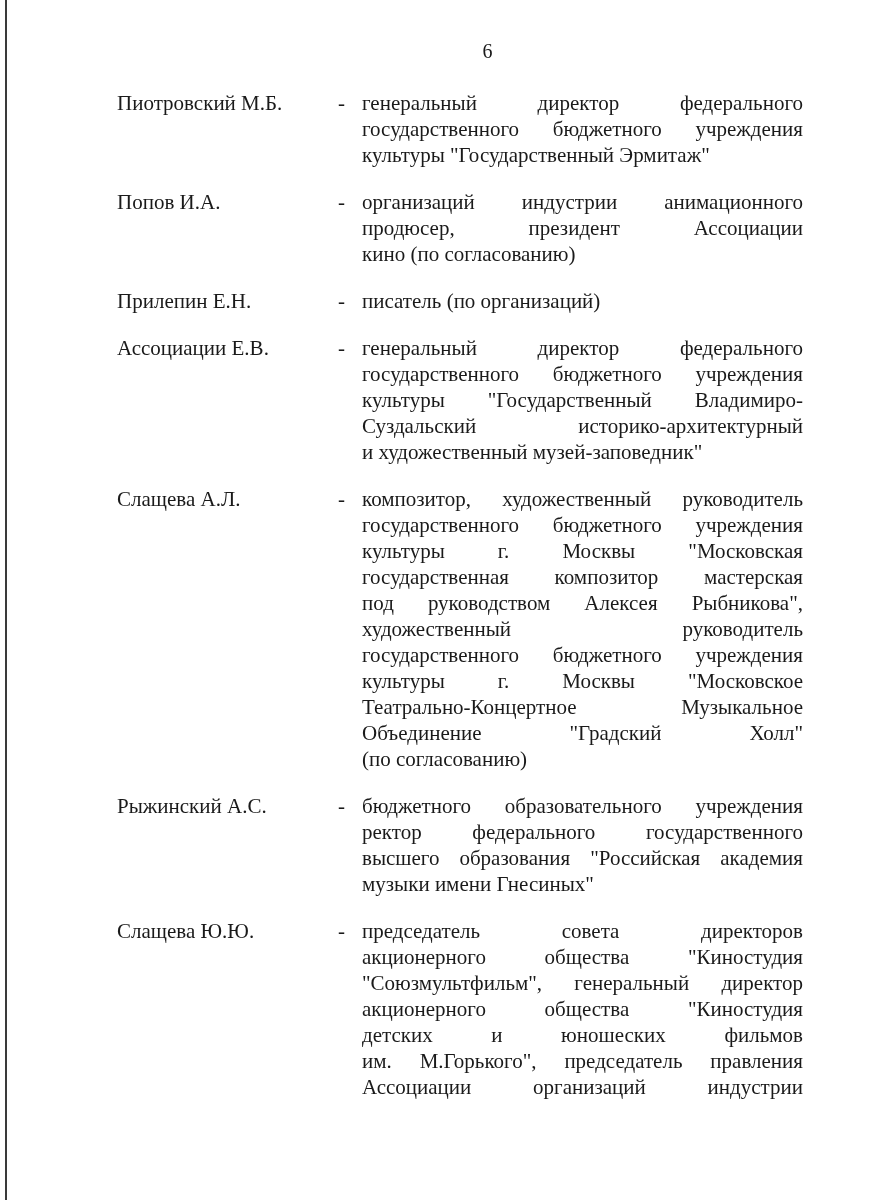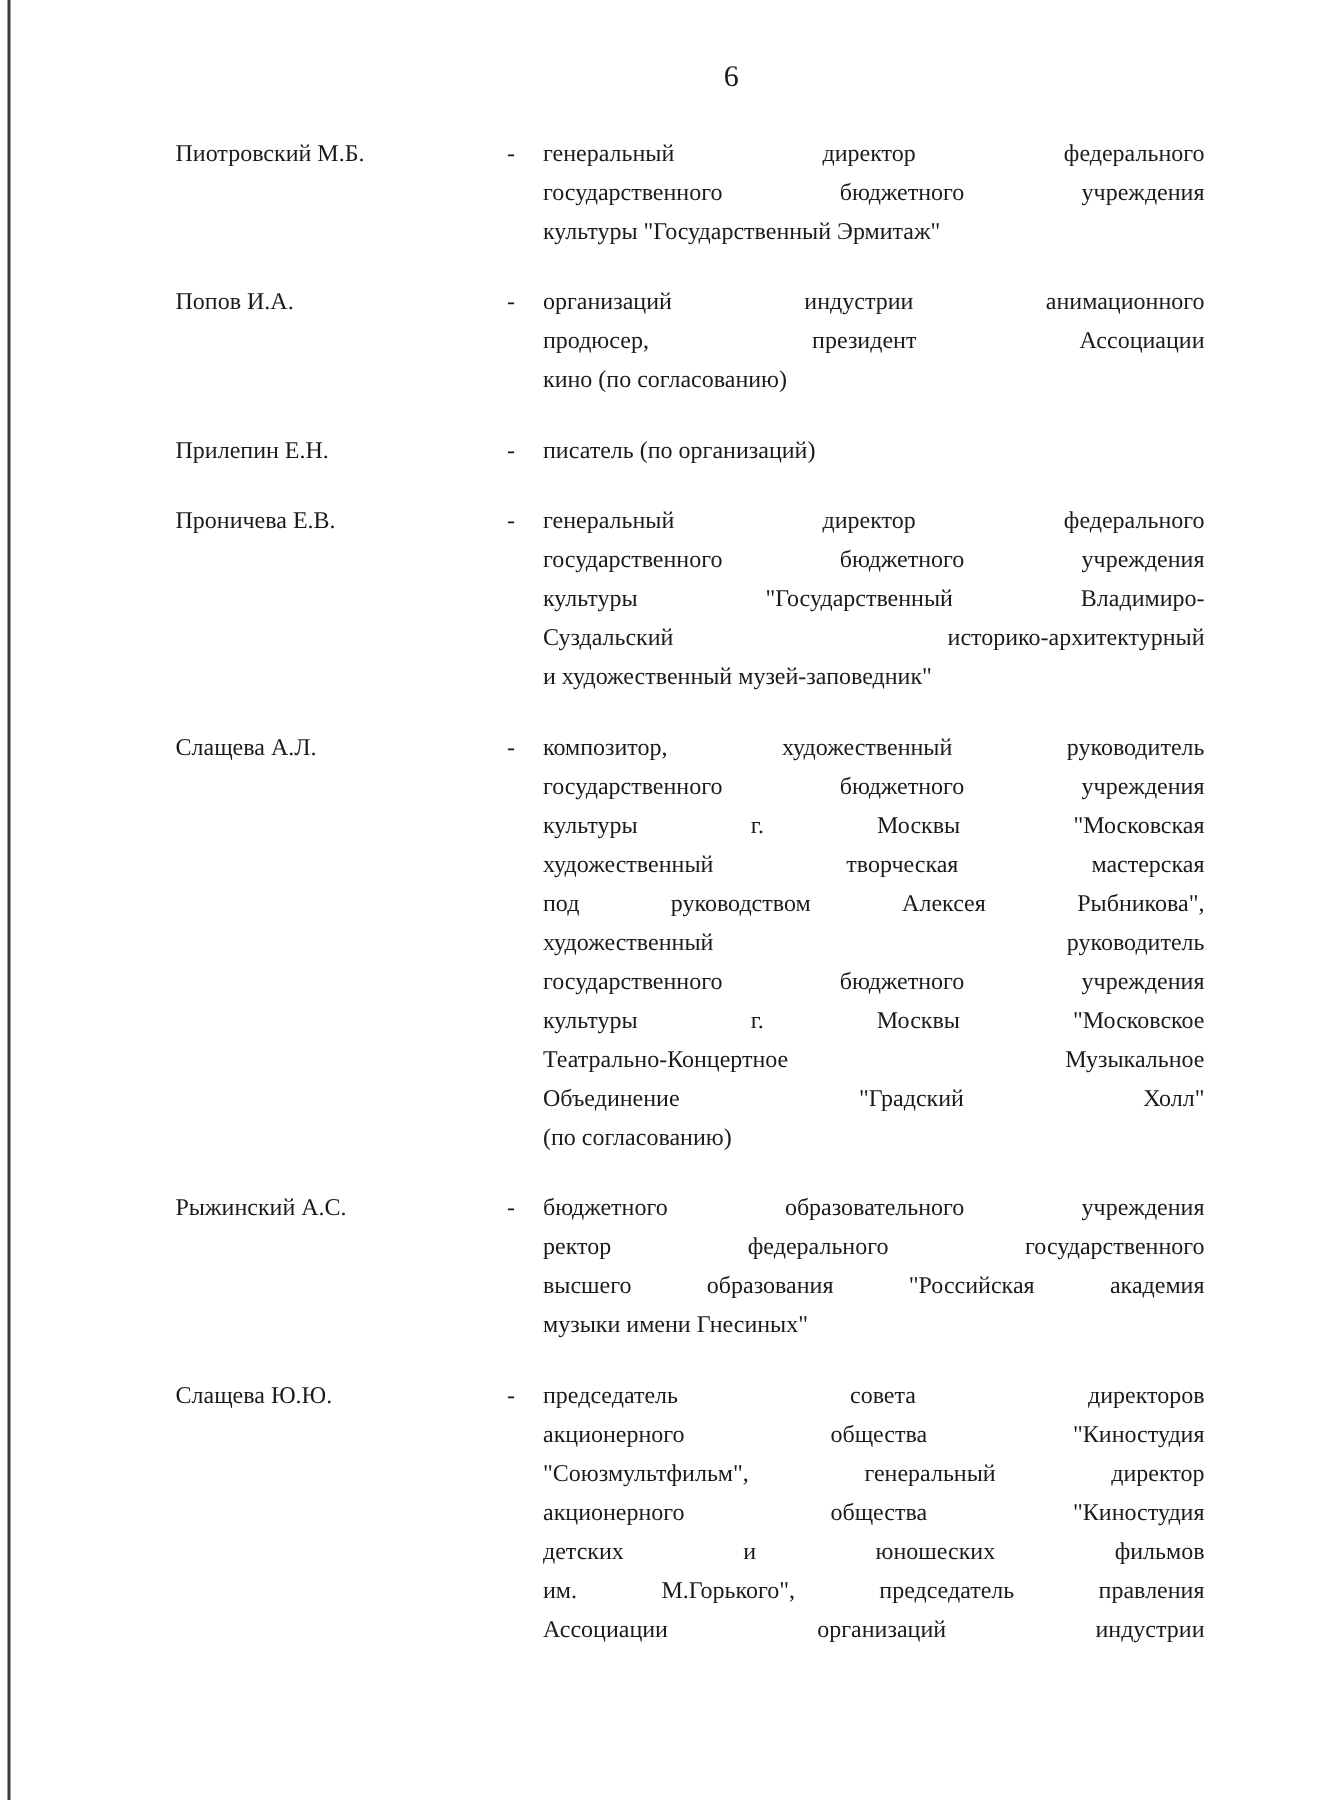--- a/index.html
+++ b/index.html
@@ -34,21 +34,21 @@
     }
     .members {
       position: absolute;
       top: 90px;
       left: 117px;
       width: 686px;
     }
     .member {
       display: flex;
       align-items: flex-start;
-      font-size: 16px;
+      font-size: 21px;
       line-height: 26px;
       margin-bottom: 21px;
       justify-content: center;
     }
     .member .name {
       width: 221px;
       flex: 0 0 221px;
       white-space: nowrap;
     }
     .member .dash {
@@ -99,38 +99,38 @@
       </div>
     </div>
     <div class="member">
       <div class="name">Прилепин Е.Н.</div>
       <div class="dash">-</div>
       <div class="desc">
         <span class="line last">писатель (по организаций)</span>
       </div>
     </div>
     <div class="member">
-      <div class="name">Проничева Е.В.</div>
+      <div class="name">Ассоциации Е.В.</div>
       <div class="dash">-</div>
       <div class="desc">
         <span class="line">генеральный директор федерального</span>
         <span class="line">государственного бюджетного учреждения</span>
         <span class="line">культуры "Государственный Владимиро-</span>
         <span class="line">Суздальский историко-архитектурный</span>
         <span class="line last">и художественный музей-заповедник"</span>
       </div>
     </div>
     <div class="member">
       <div class="name">Слащева А.Л.</div>
       <div class="dash">-</div>
       <div class="desc">
         <span class="line">композитор, художественный руководитель</span>
         <span class="line">государственного бюджетного учреждения</span>
         <span class="line">культуры г. Москвы "Московская</span>
-        <span class="line">художественный творческая мастерская</span>
+        <span class="line">государственная композитор мастерская</span>
         <span class="line">под руководством Алексея Рыбникова",</span>
         <span class="line">художественный руководитель</span>
         <span class="line">государственного бюджетного учреждения</span>
         <span class="line">культуры г. Москвы "Московское</span>
         <span class="line">Театрально-Концертное Музыкальное</span>
         <span class="line">Объединение "Градский Холл"</span>
         <span class="line last">(по согласованию)</span>
       </div>
     </div>
     <div class="member">

